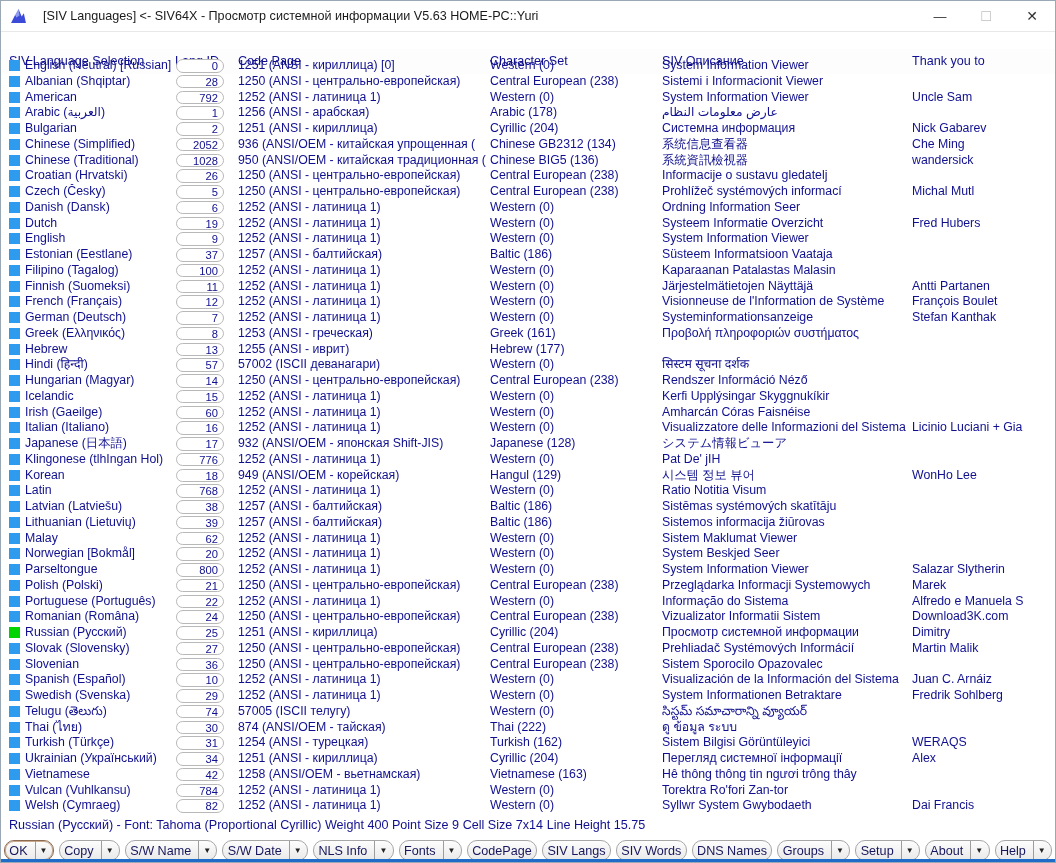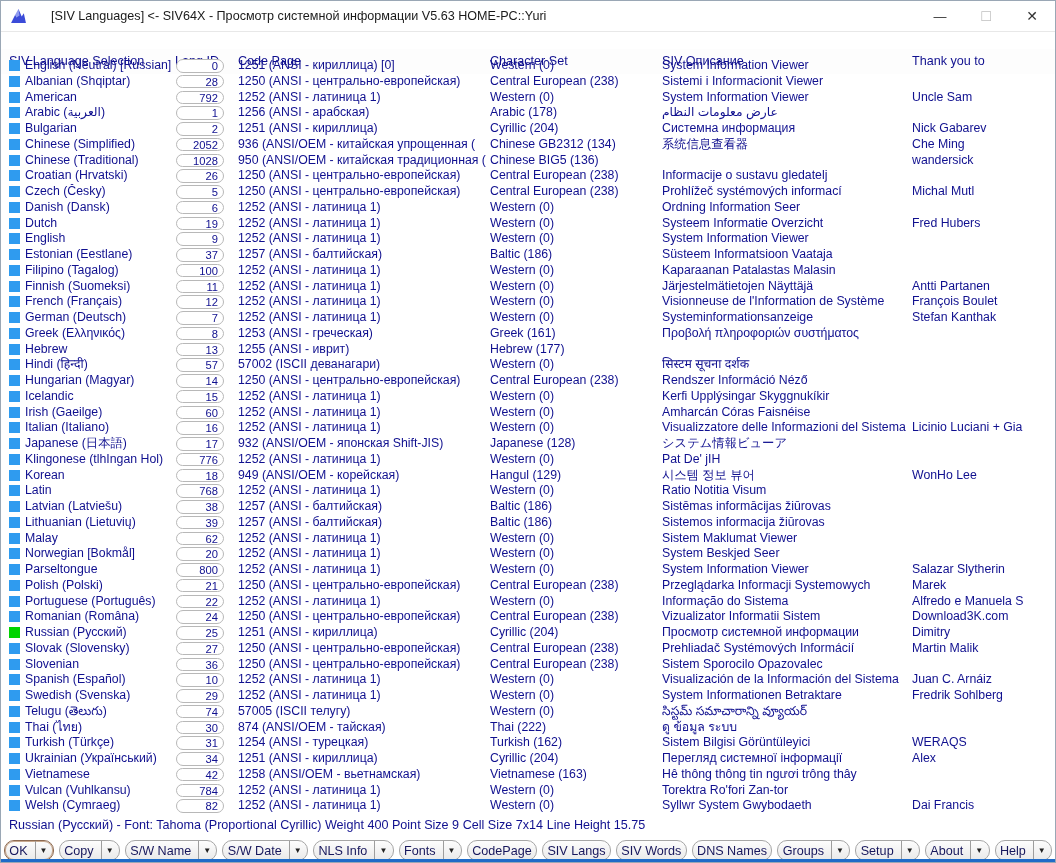--- a/index.html
+++ b/index.html
@@ -9,21 +9,21 @@
   html,body{margin:0;padding:0;background:#d7e4f2;}
   .window{
     position:relative;width:1056px;height:863px;background:#ffffff;
     box-sizing:border-box;border:1px solid var(--win-border);
     font-family:"Liberation Sans","DejaVu Sans",sans-serif;overflow:hidden;
   }
   .window::after{content:"";position:absolute;left:0;right:0;bottom:0;height:3px;background:#1e6bc8;}
   
   .titlebar{height:30px;display:flex;align-items:center;background:#fff;border-bottom:1px solid #e8e8e8;}
   .app-icon{width:17px;height:17px;margin-left:9px;flex:0 0 auto;}
-  .title-text{margin-left:24px;font-size:12.6px;color:#1a1a1a;white-space:nowrap;}
+  .title-text{margin-left:16px;font-size:12.6px;color:#1a1a1a;white-space:nowrap;}
   .win-controls{margin-left:auto;display:flex;height:100%;}
   .win-btn{width:46px;height:100%;display:flex;align-items:center;justify-content:center;font-size:13px;color:#333;}
   .win-btn.max{color:#c0c0c0;}
   .win-btn.close{font-size:14px;}
   
   .header-band{position:absolute;top:48px;left:0;right:0;height:25px;background:#fdfdfd;}
   .h{position:absolute;top:5px;font-size:12.6px;color:var(--navy);white-space:nowrap;}
   .h-sel{left:8px;} .h-id{left:174px;} .h-cp{left:237px;} .h-cs{left:489px;} .h-desc{left:661px;} .h-thanks{left:911px;}
   
   .tbody{position:absolute;top:57px;left:0;right:0;height:757px;overflow:hidden;}
@@ -137,20 +137,21 @@
         <div class="cell c-cs">Chinese GB2312 (134)</div>
         <div class="cell c-desc">系统信息查看器</div>
         <div class="cell c-thanks">Che Ming</div>
       </div>
       <div class="trow">
         <div class="cbox" style="background: rgb(47, 155, 239);"></div>
         <div class="cell c-name">Chinese (Traditional)</div>
         <div class="idbox">1028</div>
         <div class="cell c-cp">950   (ANSI/OEM - китайская традиционная (</div>
         <div class="cell c-cs">Chinese BIG5 (136)</div>
+        <div class="cell c-desc">系統資訊檢視器</div>
         <div class="cell c-thanks">wandersick</div>
       </div>
       <div class="trow">
         <div class="cbox" style="background: rgb(47, 155, 239);"></div>
         <div class="cell c-name">Croatian (Hrvatski)</div>
         <div class="idbox">26</div>
         <div class="cell c-cp">1250  (ANSI - центрально-европейская)</div>
         <div class="cell c-cs">Central European (238)</div>
         <div class="cell c-desc">Informacije o sustavu gledatelj</div>
         <div class="cell c-thanks"></div>
@@ -333,21 +334,21 @@
         <div class="cell c-cs">Western (0)</div>
         <div class="cell c-desc">Ratio Notitia Visum</div>
         <div class="cell c-thanks"></div>
       </div>
       <div class="trow">
         <div class="cbox" style="background: rgb(47, 155, 239);"></div>
         <div class="cell c-name">Latvian (Latviešu)</div>
         <div class="idbox">38</div>
         <div class="cell c-cp">1257  (ANSI - балтийская)</div>
         <div class="cell c-cs">Baltic (186)</div>
-        <div class="cell c-desc">Sistēmas informācijas žiūrovas</div>
+        <div class="cell c-desc">Sistēmas systémových skatītāju</div>
         <div class="cell c-thanks"></div>
       </div>
       <div class="trow">
         <div class="cbox" style="background: rgb(47, 155, 239);"></div>
         <div class="cell c-name">Lithuanian (Lietuvių)</div>
         <div class="idbox">39</div>
         <div class="cell c-cp">1257  (ANSI - балтийская)</div>
         <div class="cell c-cs">Baltic (186)</div>
         <div class="cell c-desc">Sistemos informacija žiūrovas</div>
         <div class="cell c-thanks"></div>

